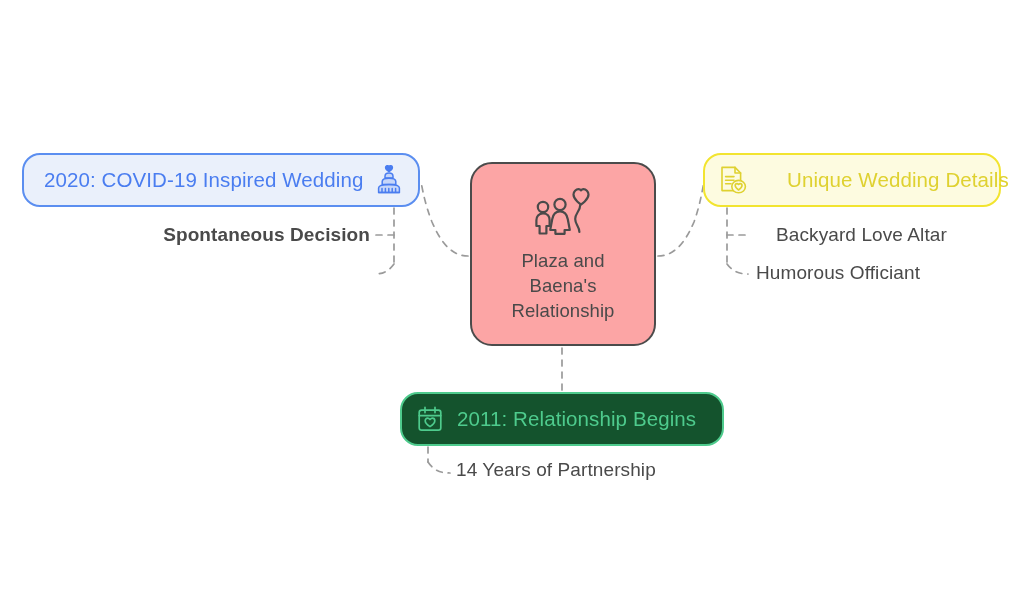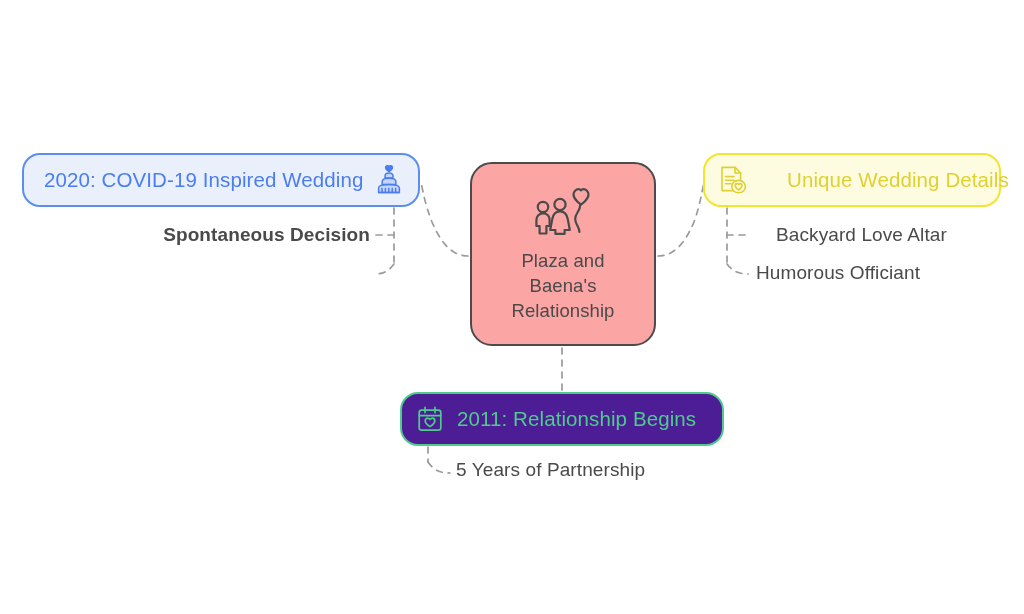--- a/index.html
+++ b/index.html
@@ -98,21 +98,21 @@
     color: #dfd130;
     font-size: 20.5px;
     margin-left: 27px;
   }
 
   .branch-green {
     left: 400px;
     top: 392px;
     width: 324px;
     height: 54px;
-    background: #4c1d95;
+    background: #14532d;
     border-color: #4ecb8d;
     padding: 0 16px 0 14px;
     justify-content: flex-start;
     gap: 13px;
   }
   .branch-green .branch-label {
     color: #4ecb8d;
     font-size: 20.5px;
   }
 
@@ -240,15 +240,15 @@
         <path d="M3.2,10.6 L24.8,10.6"></path>
 
         <path d="M9,2.4 L9,7.6 M19,2.4 L19,7.6"></path>
 
         <path d="M14,21.6 C14,21.6 9.2,18.6 9.2,15.8 C9.2,14.2 10.4,13.2 11.6,13.2 C12.8,13.2 14,14.5 14,14.5 C14,14.5 15.2,13.2 16.4,13.2 C17.6,13.2 18.8,14.2 18.8,15.8 C18.8,18.6 14,21.6 14,21.6 Z"></path>
       </svg>
     </span>
     <span class="branch-label">2011: Relationship Begins</span>
   </div>
 
-  <div class="leaf leaf-b1">5 Years of Partnership</div>
+  <div class="leaf leaf-b1">14 Years of Partnership</div>
 
 </div>
 
 </body></html>

